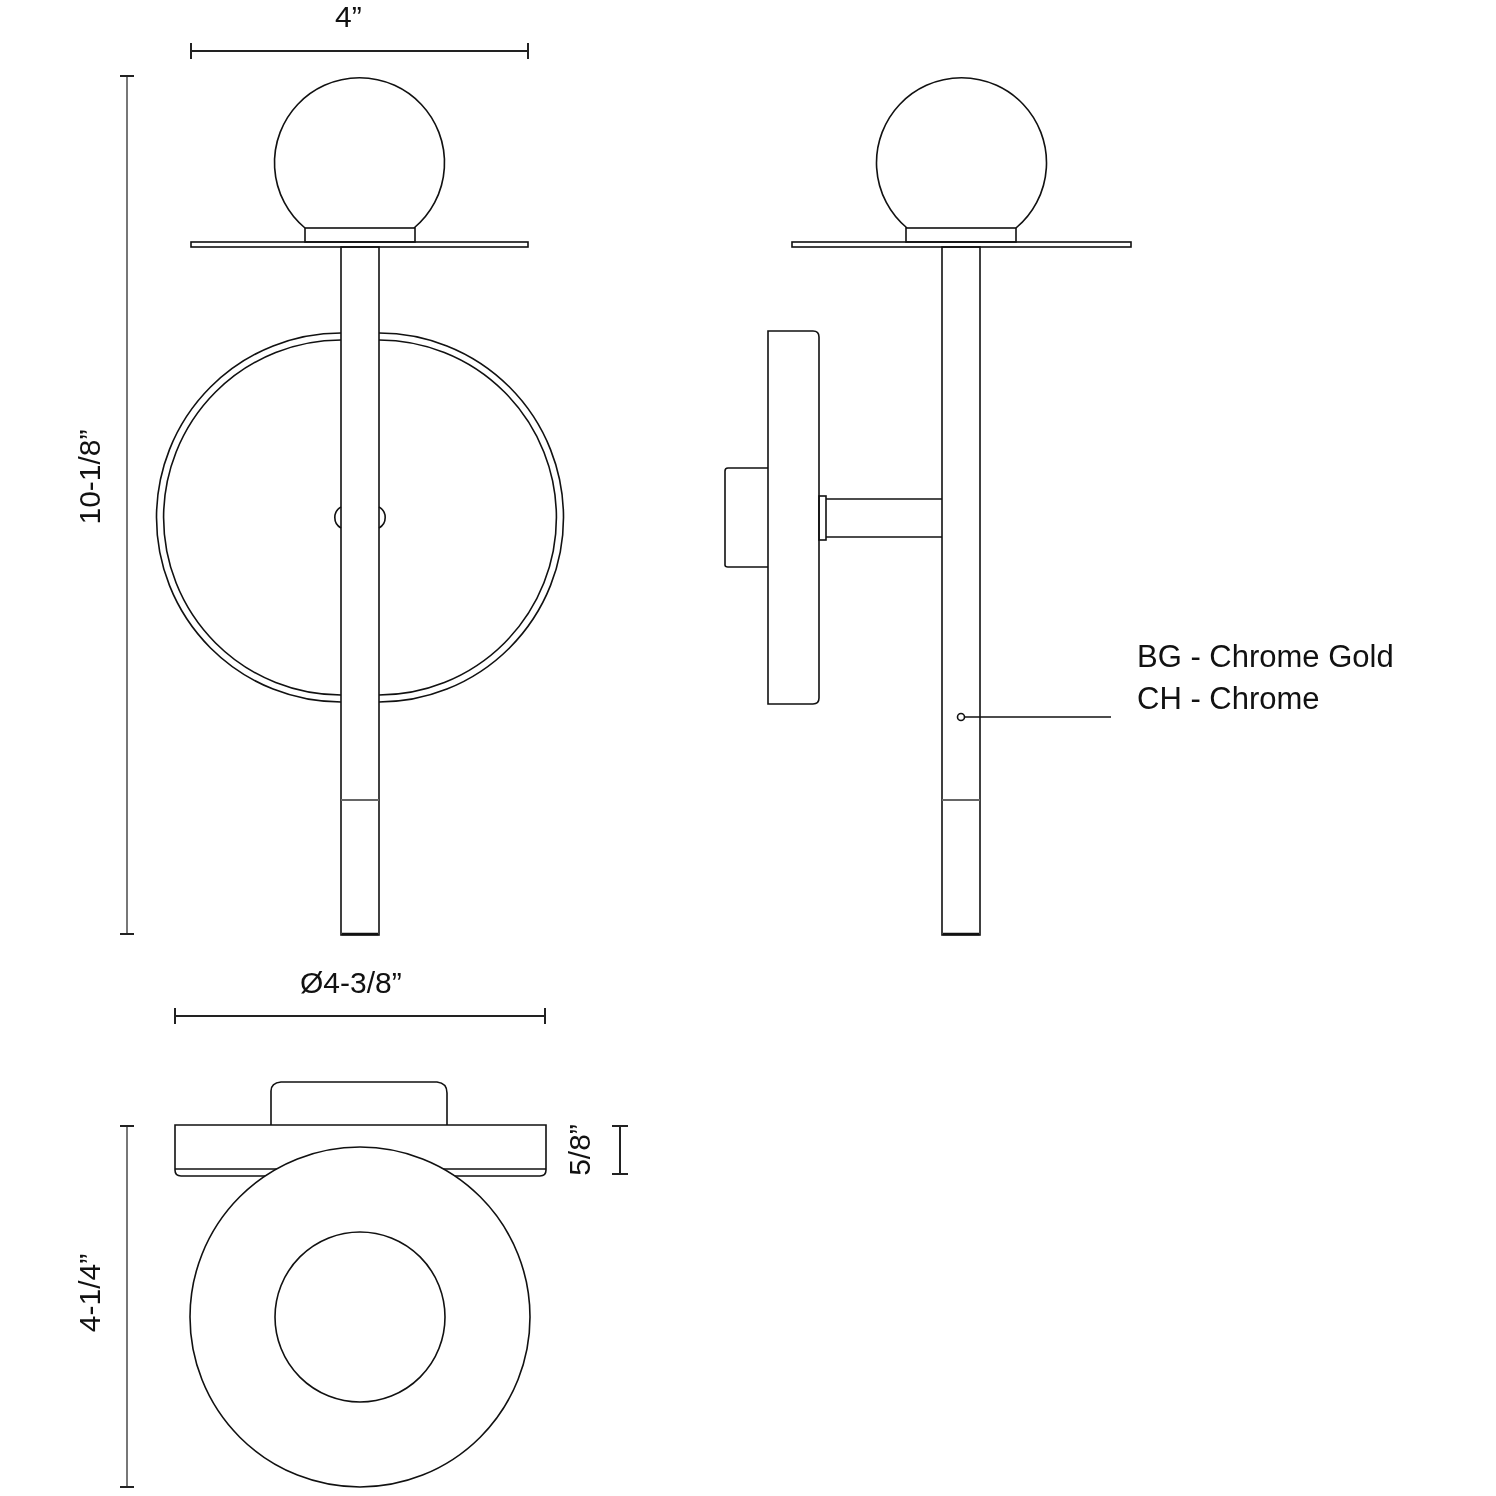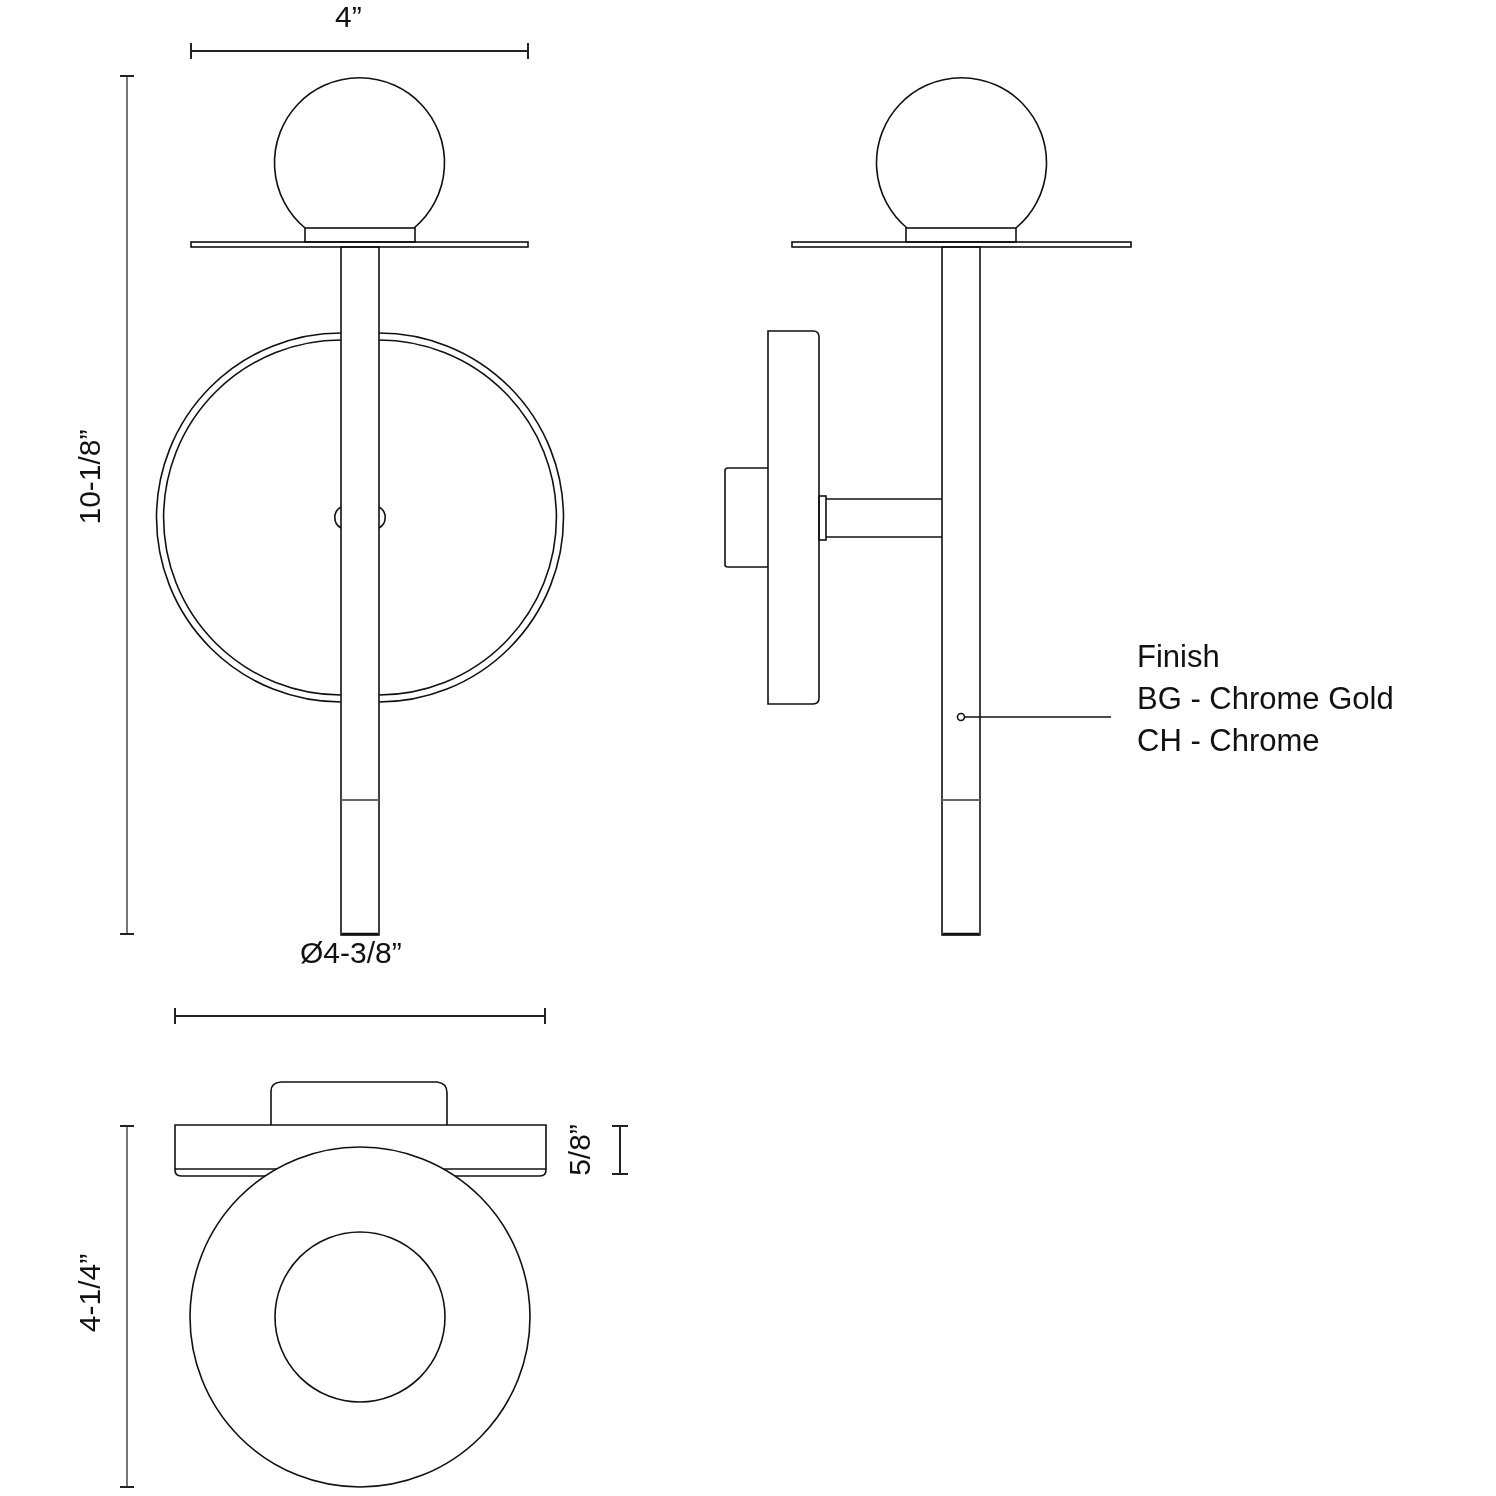--- a/index.html
+++ b/index.html
@@ -84,23 +84,22 @@
     <line x1="620" y1="1126" x2="620" y2="1174"></line>
     <line x1="612" y1="1126" x2="628" y2="1126"></line>
     <line x1="612" y1="1174" x2="628" y2="1174"></line>
   </g>
 </svg>
 
 <div class="lbl dim-top" style="left:335px; top:0px;">4”</div>
 
 <div class="lbl dim-top rot" style="left:30px; top:460px; width:120px; text-align:center;">10-1/8”</div>
 
-<div class="lbl dim-top" style="left:300px; top:936px;">Ø4-3/8”</div>
+<div class="lbl dim-top" style="left:300px; top:966px;">Ø4-3/8”</div>
 
 <div class="lbl dim-top rot" style="left:40px; top:1276px; width:100px; text-align:center;">4-1/4”</div>
 
 <div class="lbl dim-top rot" style="left:545px; top:1133px; width:70px; text-align:center;">5/8”</div>
 
 <div class="legend">
-  <div>Finish</div>
   <div>BG - Chrome Gold</div>
   <div>CH - Chrome</div>
 </div>
 
 </body></html>

